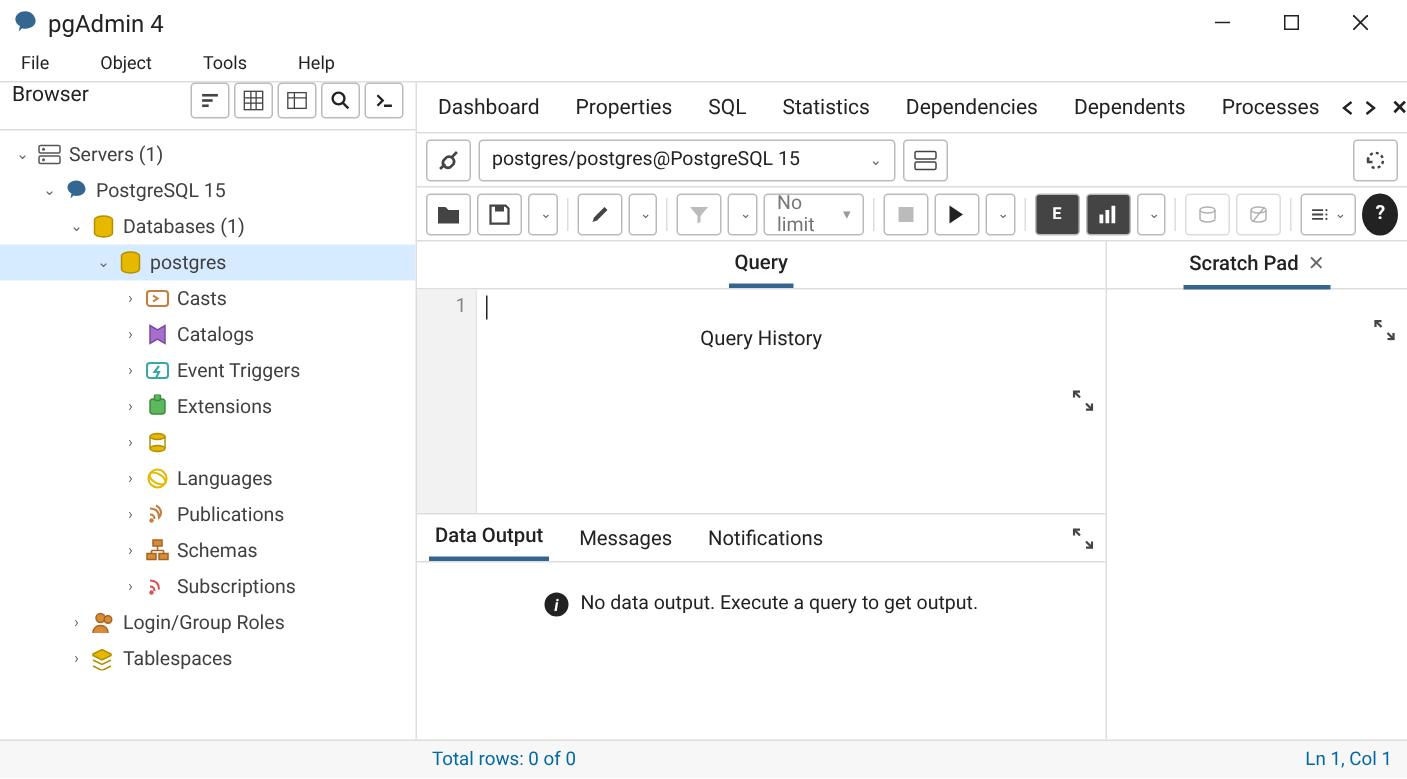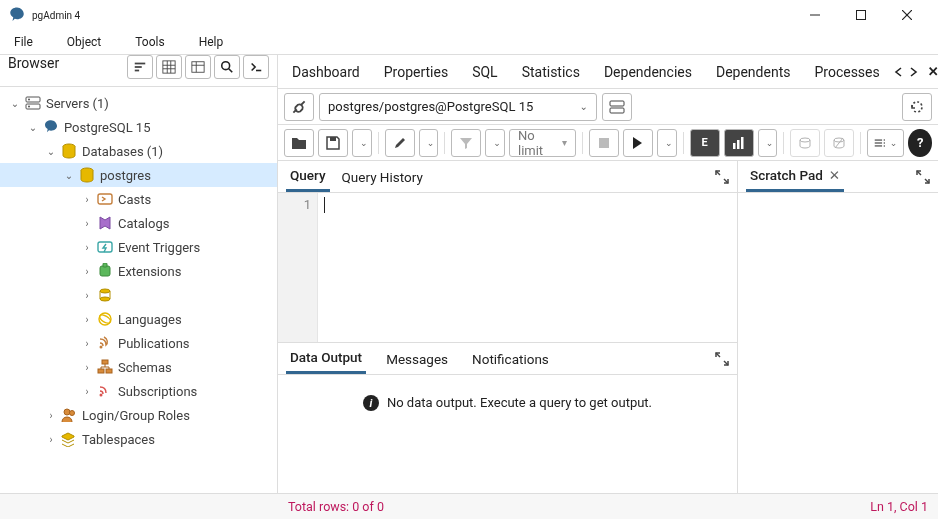--- a/index.html
+++ b/index.html
@@ -1,21 +1,21 @@
 <!DOCTYPE html>
 <html><head>
 <meta charset="utf-8">
 <style>
 * { margin: 0; padding: 0; box-sizing: border-box; font-family: -apple-system, BlinkMacSystemFont, "Segoe UI", Roboto, sans-serif; }
 body { width: 938px; height: 519px; background: #fff; font-size: 13px; color: #222; overflow: hidden; display: flex; flex-direction: column; }
 
 
 .title-bar { height: 30px; display: flex; align-items: center; padding: 0 8px; }
 .title-bar .logo { width: 18px; height: 18px; margin-right: 6px; }
-.title-bar .title { flex: 1; font-size: 10px; }
+.title-bar .title { flex: 1; font-size: 16px; }
 .title-bar .win-btn { width: 46px; height: 30px; display: flex; align-items: center; justify-content: center; cursor: pointer; }
 
 
 .menu-bar { height: 24px; display: flex; align-items: center; padding: 0 6px; gap: 18px; border-bottom: 1px solid transparent; }
 .menu-bar .menu-item { padding: 3px 8px; font-size: 12px; cursor: pointer; }
 
 
 .main { flex: 1; display: flex; min-height: 0; border-top: 1px solid #ddd; }
 
 
@@ -57,39 +57,39 @@
 .tb-btn.play .tri { width: 0; height: 0; border-left: 9px solid #222; border-top: 6px solid transparent; border-bottom: 6px solid transparent; }
 .tb-btn .sq { width: 10px; height: 10px; background: #555; }
 .tb-help { width: 28px; height: 28px; border-radius: 50%; background: #222; color: #fff; display: flex; align-items: center; justify-content: center; font-weight: bold; cursor: pointer; margin-left: auto; }
 .tb-limit { height: 28px; border: 1px solid #bbb; border-radius: 3px; display: flex; align-items: center; padding: 0 8px; color: #777; cursor: pointer; gap: 8px; }
 
 
 .query-split { flex: 1; display: flex; min-height: 0; }
 .query-left { flex: 1; display: flex; flex-direction: column; border-right: 1px solid #ddd; min-width: 0; }
 .scratch { width: 200px; display: flex; flex-direction: column; }
 
-.sub-tabs { height: 32px; display: flex; align-items: center; border-bottom: 1px solid #ddd; padding: 0 8px; gap: 8px; }
+.sub-tabs { height: 32px; display: flex; align-items: center; border-bottom: 1px solid #ddd; padding: 0 8px; gap: 20px; flex-direction: column; }
 .sub-tab { padding: 6px 4px; font-size: 13.5px; cursor: pointer; }
 .sub-tab.active { border-bottom: 3px solid #326690; font-weight: 500; }
 .sub-tab .x { margin-left: 6px; color: #666; }
 .expand { margin-left: auto; cursor: pointer; }
 
 .editor { flex: 1; display: flex; min-height: 0; }
 .gutter { width: 40px; background: #f2f2f2; border-right: 1px solid #e5e5e5; padding: 4px 6px; text-align: right; color: #888; font-size: 13px; font-family: Menlo, Consolas, monospace; }
 .code { flex: 1; padding: 4px 6px; font-family: Menlo, Consolas, monospace; font-size: 13px; }
 .cursor { border-left: 1px solid #222; height: 16px; display: inline-block; }
 
 
 .output { border-top: 1px solid #ddd; display: flex; flex-direction: column; }
 .out-tabs { height: 32px; display: flex; align-items: center; padding: 0 8px; gap: 16px; border-bottom: 1px solid #ddd; }
 .out-body { height: 118px; display: flex; align-items: flex-start; justify-content: center; padding-top: 20px; gap: 8px; color: #222; font-size: 13px; }
 .out-body .info { width: 16px; height: 16px; border-radius: 50%; background: #222; color: #fff; display: flex; align-items: center; justify-content: center; font-size: 11px; font-weight: bold; font-style: italic; }
 
 
-.status-bar { height: 26px; border-top: 1px solid #ddd; background: #f7f7f7; display: flex; align-items: center; padding: 0 10px; font-size: 12.5px; color: #be185d; }
+.status-bar { height: 26px; border-top: 1px solid #ddd; background: #f7f7f7; display: flex; align-items: center; padding: 0 10px; font-size: 12.5px; color: #0369a1; }
 .status-bar .status-left-pad { width: 278px; }
 .status-bar .right { margin-left: auto; }
 
 svg { display: block; }
 </style>
 </head>
 <body>
 
 <div class="title-bar">
   <span class="logo">

